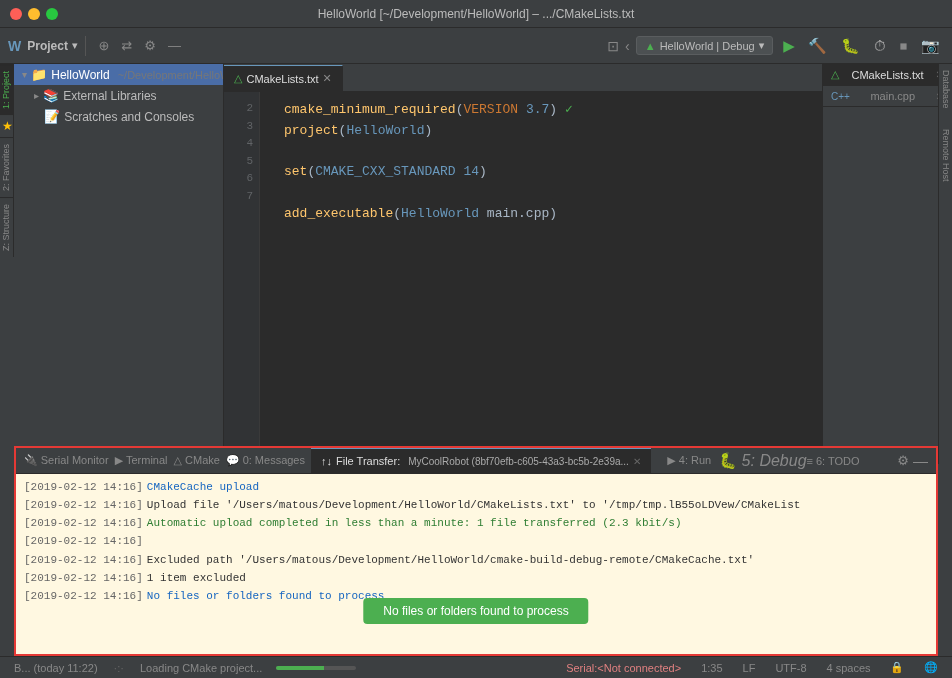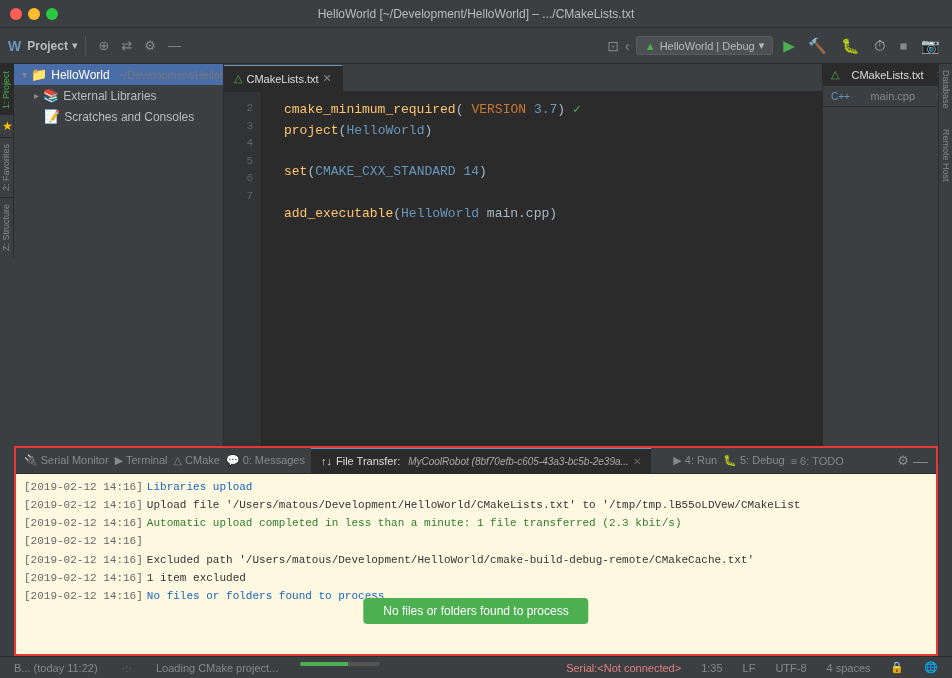--- a/index.html
+++ b/index.html
@@ -166,21 +166,21 @@
     }
     .line-numbers div { font-size: 11px; }
     .code-content {
       flex: 1;
       padding: 8px 12px;
       color: #a9b7c6;
       line-height: 1.6;
       overflow: auto;
     }
     .code-line { white-space: pre; display: flex; align-items: center; }
-    .kw { color: #cc7832; margin-left: 8px; }
+    .kw { color: #cc7832; }
     .fn { color: #ffc66d; margin-left: 12px; }
     .num { color: #6897bb; }
     .cm-blue { color: #6897bb; }
     .checkmark { color: #4caf50; margin-left: 8px; }
 
     
     .right-panel {
       width: 130px;
       background: #3c3f41;
       border-left: 1px solid #2b2b2b;
@@ -296,21 +296,21 @@
       height: 22px;
       background: #3c3f41;
       border-top: 1px solid #2b2b2b;
       display: flex;
       align-items: center;
       padding: 0 8px;
       font-size: 11px;
       color: #888;
       gap: 0;
     }
-    .status-left { display: flex; align-items: flex-start; gap: 16px; flex: 1; }
+    .status-left { display: flex; align-items: center; gap: 8px; flex: 1; }
     .status-right { display: flex; align-items: center; gap: 8px; margin-left: 12px; }
     .status-item { padding: 0 6px; cursor: pointer; }
     .status-progress {
       width: 80px; height: 4px;
       background: #555;
       border-radius: 2px;
       overflow: hidden;
       display: inline-block;
       vertical-align: middle;
     }
@@ -479,35 +479,35 @@
 
 <div class="bottom-panel">
   <div class="bottom-panel-tabs">
     <span style="color:#888; font-size:11px; margin-right:6px;text-align:center;">🔌 Serial Monitor</span>
     <span style="color:#888; font-size:11px; margin-right:6px;">▶ Terminal</span>
     <span style="color:#888; font-size:11px; margin-right:6px;">△ CMake</span>
     <span style="color:#888; font-size:11px; margin-right:6px;">💬 0: Messages</span>
     <div class="bp-tab active">
       <span>↑↓</span>
       <span>File Transfer:</span>
-      <span style="color:#aaa; font-size:10px; margin-left:4px;font-style:italic;">MyCoolRobot (8bf70efb-c605-43a3-bc5b-2e39a...</span>
+      <span style="color:#aaa; font-size:10px; margin-left:4px;">MyCoolRobot (8bf70efb-c605-43a3-bc5b-2e39a...</span>
       <span class="close-x">✕</span>
     </div>
-    <span style="color:#888; font-size:11px; margin-left:22px; margin-right:6px;">▶ 4: Run</span>
-    <span style="color:#888; font-size:11px; margin-right:6px;">🐛 5: Debug</span>
+    <span style="color:#888; font-size:11px; margin-left:16px; margin-right:6px;">▶ 4: Run</span>
+    <span style="color:#888; font-size:16px; font-style:italic;">🐛 5: Debug</span>
     <span style="color:#888; font-size:11px; margin-right:6px;">≡ 6: TODO</span>
     <div class="bp-tab-right">
       <span class="gear-icon">⚙</span>
       <span class="minus-icon">—</span>
     </div>
   </div>
   <div class="bottom-content">
     <div class="log-line">
       <span class="log-time">[2019-02-12 14:16]</span>
-      <span class="log-blue">  Libraries upload</span>
+      <span class="log-blue">  CMakeCache upload</span>
     </div>
     <div class="log-line">
       <span class="log-time">[2019-02-12 14:16]</span>
       <span class="log-dark">  Upload file '/Users/matous/Development/HelloWorld/CMakeLists.txt' to '/tmp/tmp.lB55oLDVew/CMakeList</span>
     </div>
     <div class="log-line">
       <span class="log-time">[2019-02-12 14:16]</span>
       <span class="log-green">  Automatic upload completed in less than a minute: 1 file transferred (2.3 kbit/s)</span>
     </div>
     <div class="log-line">

